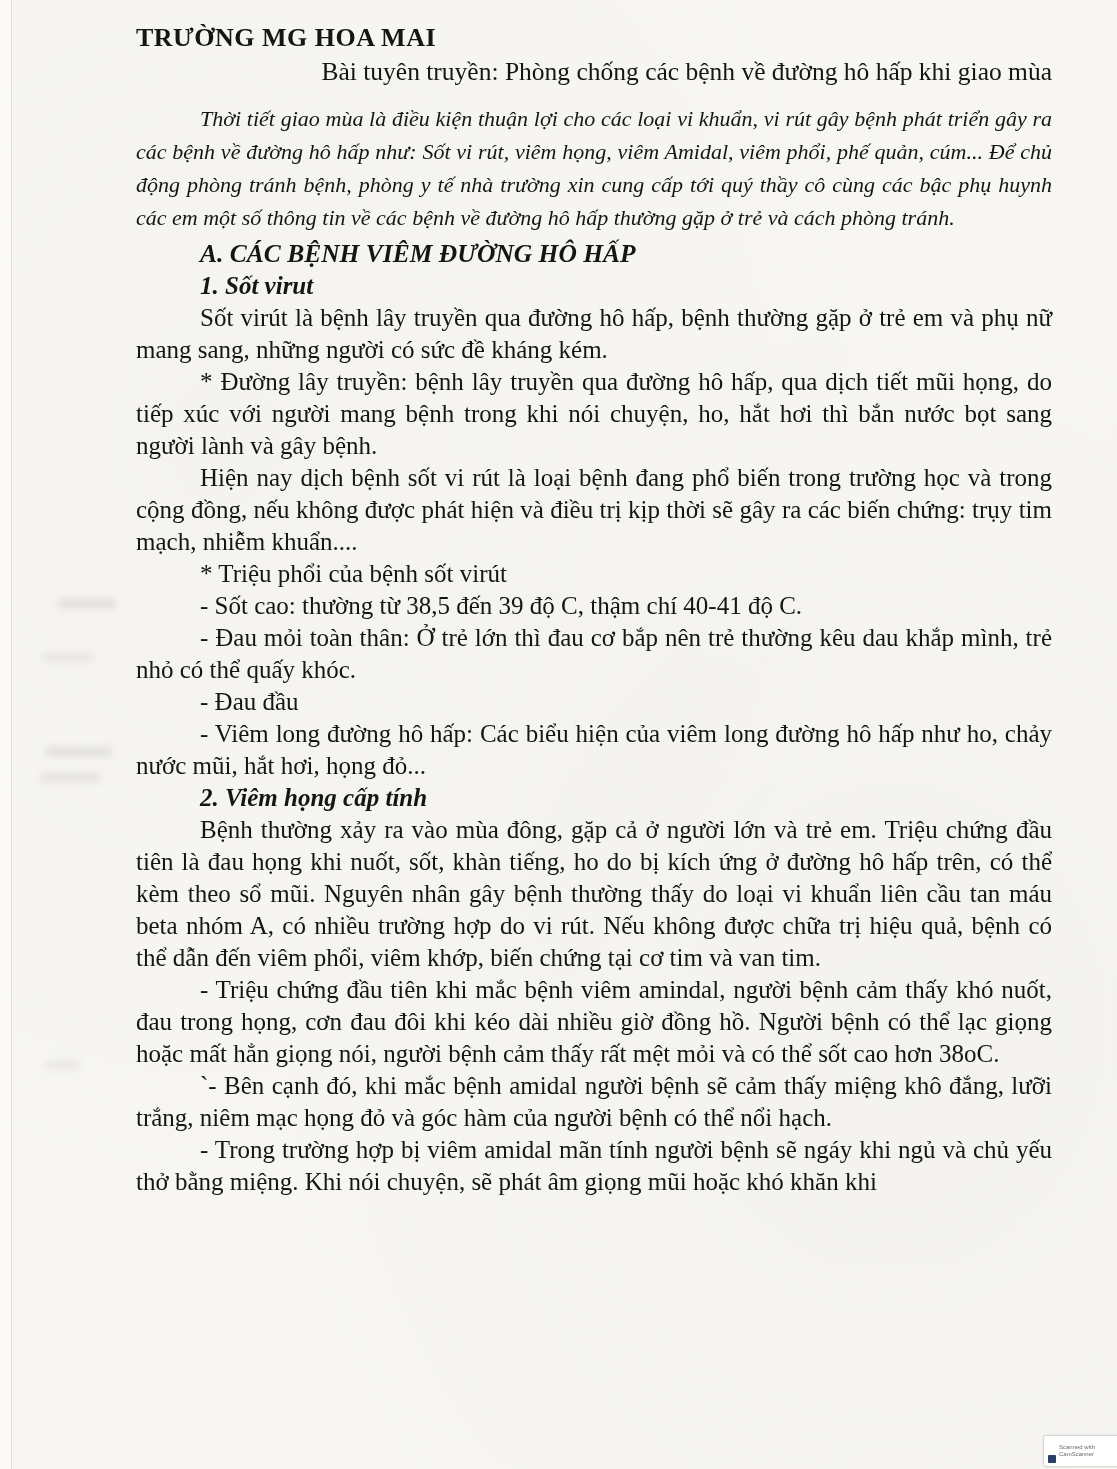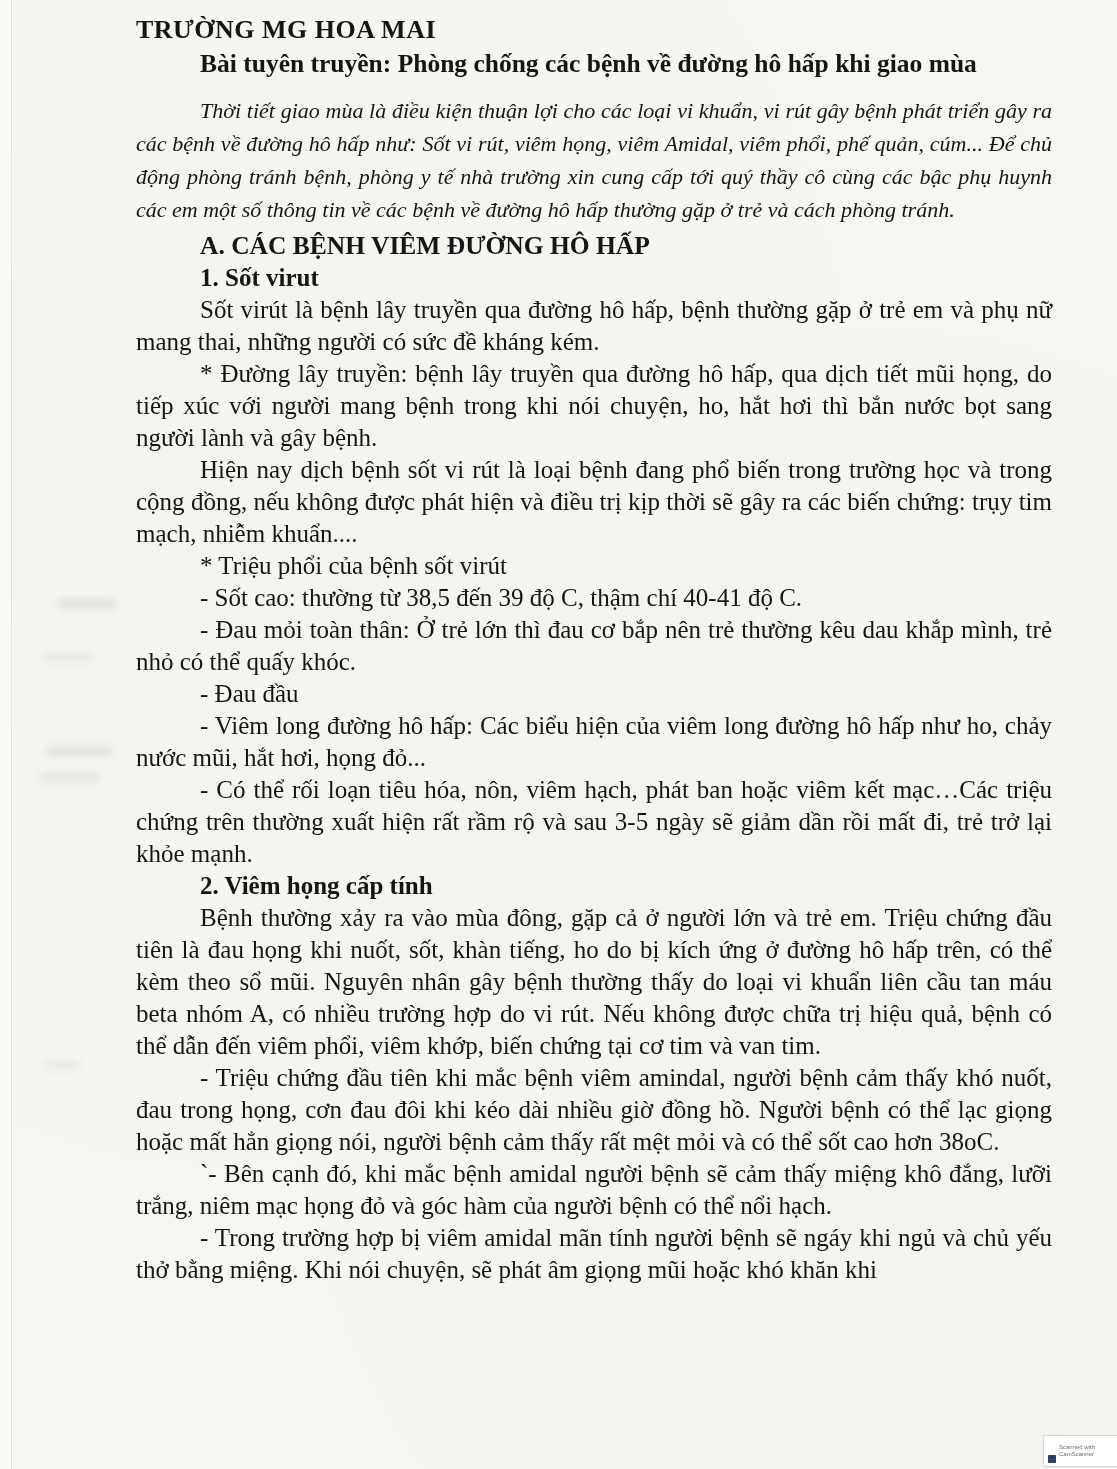--- a/index.html
+++ b/index.html
@@ -16,27 +16,27 @@
     background:
       radial-gradient(ellipse at 20% 30%, rgba(0,0,0,0.012), transparent 60%),
       radial-gradient(ellipse at 80% 70%, rgba(0,0,0,0.015), transparent 55%),
       #f7f6f2;
   }
   .scan-edge{
     position:absolute;left:0;top:0;bottom:0;width:11px;
     background:#fbfaf8;border-right:1px solid #e1e0da;
   }
   .doc{
-    position:absolute;left:136px;top:14px;width:916px;
+    position:absolute;left:136px;top:22px;width:916px;
     font-size:25px;line-height:32px;
   }
   .b-p{margin:0;text-align:justify;text-indent:64px;}
-  .b-h{margin:0;font-weight:bold;padding-left:64px;text-indent:0;}
+  .b-h{margin:0;font-weight:bold;padding-left:64px;text-indent:0;font-style:italic;}
   .school{margin:0;font-weight:bold;font-size:26px;letter-spacing:0.5px;}
-  .title{margin:2px 0 0;font-weight:bold;padding-left:64px;font-size:25.5px;}
+  .title{margin:2px 0 0;font-weight:normal;padding-left:64px;font-size:25.5px;text-align:right;}
   .intro{
     margin:14px 0 4px;text-align:justify;text-indent:64px;
     font-style:italic;font-size:22px;line-height:33px;
   }
   .sec-a{margin-top:2px;font-size:25.5px;}
   
   .smudge{
     position:absolute;background:#9a968d;opacity:0.18;
     filter:blur(3px);border-radius:3px;
     pointer-events:none;
@@ -69,29 +69,28 @@
 
 <div class="scan-page">
   <div class="scan-edge"></div>
 
   <div class="doc">
     <p class="school">TRƯỜNG MG HOA MAI</p>
     <p class="title">Bài tuyên truyền: Phòng chống các bệnh về đường hô hấp khi giao mùa</p>
     <p class="intro">Thời tiết giao mùa là điều kiện thuận lợi cho các loại vi khuẩn, vi rút gây bệnh phát triển gây ra các bệnh về đường hô hấp như: Sốt vi rút, viêm họng, viêm Amidal, viêm phổi, phế quản, cúm... Để chủ động phòng tránh bệnh, phòng y tế nhà trường xin cung cấp tới quý thầy cô cùng các bậc phụ huynh các em một số thông tin về các bệnh về đường hô hấp thường gặp ở trẻ và cách phòng tránh.</p>
     <p class="b-h sec-a">A. CÁC BỆNH VIÊM ĐƯỜNG HÔ HẤP</p>
     <p class="b-h">1. Sốt virut</p>
-    <p class="b-p">Sốt virút là bệnh lây truyền qua đường hô hấp, bệnh thường gặp ở trẻ em và phụ nữ mang thai, những người có sức đề kháng kém.</p>
+    <p class="b-p">Sốt virút là bệnh lây truyền qua đường hô hấp, bệnh thường gặp ở trẻ em và phụ nữ mang sang, những người có sức đề kháng kém.</p>
     <p class="b-p">* Đường lây truyền: bệnh lây truyền qua đường hô hấp, qua dịch tiết mũi họng, do tiếp xúc với người mang bệnh trong khi nói chuyện, ho, hắt hơi thì bắn nước bọt sang người lành và gây bệnh.</p>
     <p class="b-p">Hiện nay dịch bệnh sốt vi rút là loại bệnh đang phổ biến trong trường học và trong cộng đồng, nếu không được phát hiện và điều trị kịp thời sẽ gây ra các biến chứng: trụy tim mạch, nhiễm khuẩn....</p>
     <p class="b-p">* Triệu phổi của bệnh sốt virút</p>
     <p class="b-p">- Sốt cao: thường từ 38,5 đến 39 độ C, thậm chí 40-41 độ C.</p>
     <p class="b-p">- Đau mỏi toàn thân: Ở trẻ lớn thì đau cơ bắp nên trẻ thường kêu dau khắp mình, trẻ nhỏ có thể quấy khóc.</p>
     <p class="b-p">- Đau đầu</p>
     <p class="b-p">- Viêm long đường hô hấp: Các biểu hiện của viêm long đường hô hấp như ho, chảy nước mũi, hắt hơi, họng đỏ...</p>
-    <p class="b-p">- Có thể rối loạn tiêu hóa, nôn, viêm hạch, phát ban hoặc viêm kết mạc…Các triệu chứng trên thường xuất hiện rất rầm rộ và sau 3-5 ngày sẽ giảm dần rồi mất đi, trẻ trở lại khỏe mạnh.</p>
     <p class="b-h">2. Viêm họng cấp tính</p>
     <p class="b-p">Bệnh thường xảy ra vào mùa đông, gặp cả ở người lớn và trẻ em. Triệu chứng đầu tiên là đau họng khi nuốt, sốt, khàn tiếng, ho do bị kích ứng ở đường hô hấp trên, có thể kèm theo sổ mũi. Nguyên nhân gây bệnh thường thấy do loại vi khuẩn liên cầu tan máu beta nhóm A, có nhiều trường hợp do vi rút. Nếu không được chữa trị hiệu quả, bệnh có thể dẫn đến viêm phổi, viêm khớp, biến chứng tại cơ tim và van tim.</p>
     <p class="b-p">- Triệu chứng đầu tiên khi mắc bệnh viêm amindal, người bệnh cảm thấy khó nuốt, đau trong họng, cơn đau đôi khi kéo dài nhiều giờ đồng hồ. Người bệnh có thể lạc giọng hoặc mất hẳn giọng nói, người bệnh cảm thấy rất mệt mỏi và có thể sốt cao hơn 38oC.</p>
     <p class="b-p">`- Bên cạnh đó, khi mắc bệnh amidal người bệnh sẽ cảm thấy miệng khô đắng, lưỡi trắng, niêm mạc họng đỏ và góc hàm của người bệnh có thể nổi hạch.</p>
     <p class="b-p">- Trong trường hợp bị viêm amidal mãn tính người bệnh sẽ ngáy khi ngủ và chủ yếu thở bằng miệng. Khi nói chuyện, sẽ phát âm giọng mũi hoặc khó khăn khi</p>
   </div>
 
   <div class="smudge sm1"></div>
   <div class="smudge sm2"></div>
   <div class="smudge sm3"></div>

